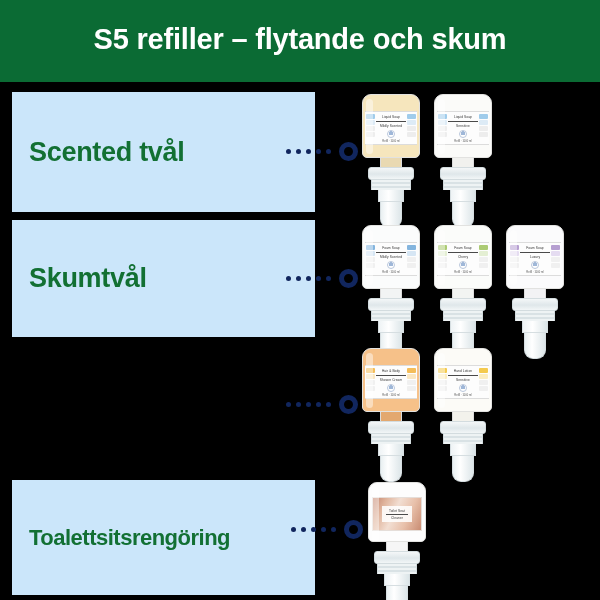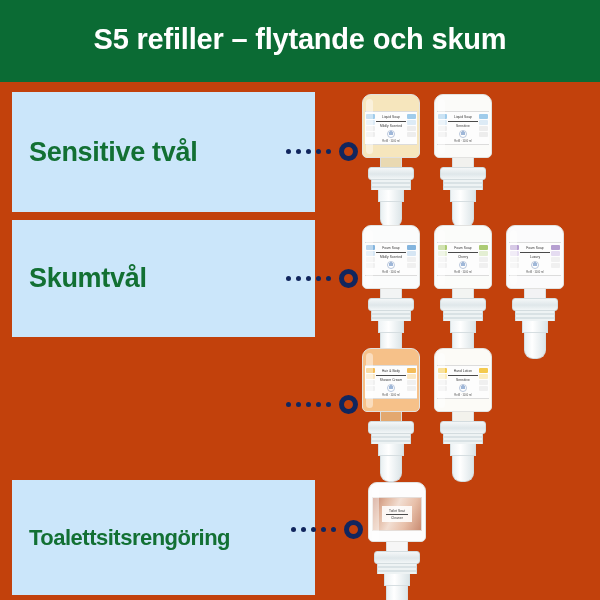--- a/index.html
+++ b/index.html
@@ -2,21 +2,21 @@
 <html><head>
 <meta charset="utf-8">
 <style>
   html,body{margin:0;padding:0;}
   body{
     width:600px;height:600px;overflow:hidden;
     background:#ffffff;
     font-family:"Liberation Sans", sans-serif;
     position:relative;
   }
-  .page{position:relative;width:600px;height:600px;background:#c2410c;}
+  .page{position:relative;width:600px;height:600px;background:#000000;}
 
   
   .header{
     position:absolute;left:0;top:0;width:600px;height:82px;
     background:#0b6b34;
     display:flex;align-items:center;justify-content:center;
   }
   .header-title{
     color:#ffffff;
     font-size:29px;font-weight:bold;line-height:1.14;
@@ -136,21 +136,21 @@
 
 <div class="page">
 
   <div class="header">
     <div class="header-title">S5 refiller – flytande
 och skum</div>
   </div>
 
   <div class="row" style="top:92px;height:120px;">
     <div class="panel" style="top:0;height:120px;">
-      <div class="panel-label label-lg">Sensitive tvål</div>
+      <div class="panel-label label-lg">Scented tvål</div>
     </div>
     <div class="connector" style="left:286px;top:50px;">
       <span class="dot"></span>
       <span class="dot"></span>
       <span class="dot"></span>
       <span class="dot"></span>
       <span class="dot"></span>
       <span class="ring"></span>
     </div>
     <div class="bottles" style="left:362px;top:2px;gap:14px;">

